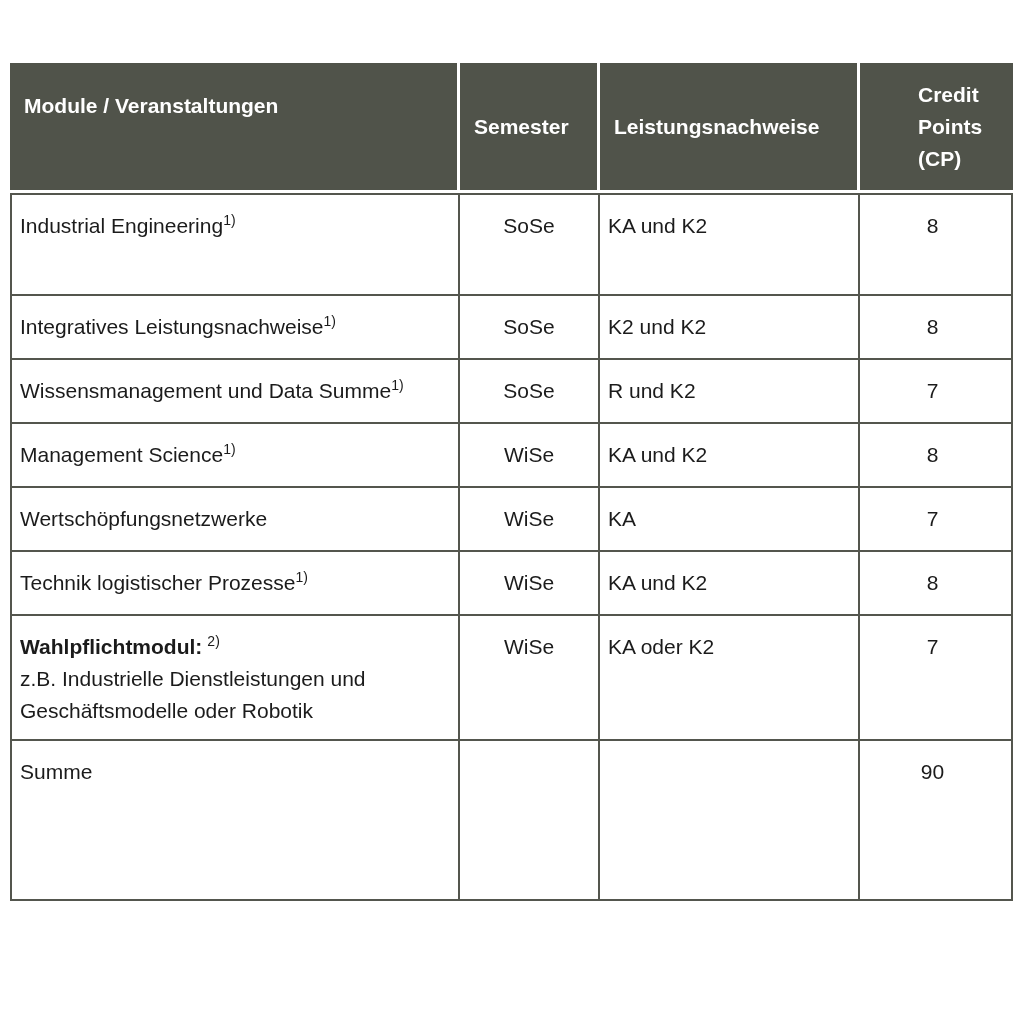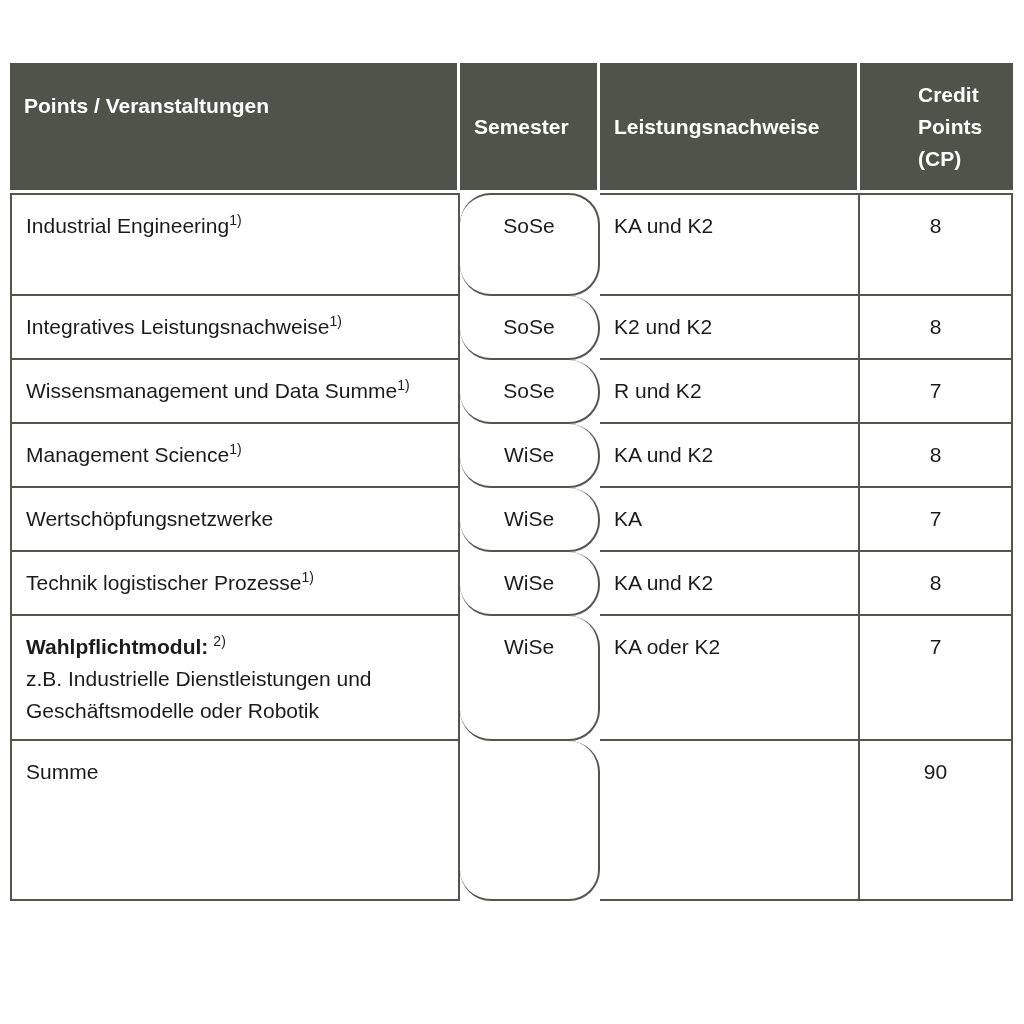--- a/index.html
+++ b/index.html
@@ -37,32 +37,32 @@
   th:not(:last-child) { border-right: 3px solid #ffffff; }
   th.th-module { vertical-align: top; padding-top: 27px; }
   .cp-head-span { display: inline-block; max-width: 80px; margin-left: 44px; }
 
   td {
     background: #ffffff;
     color: var(--body-text, #1b1b1b);
     font-size: 21px;
     line-height: 32px;
     vertical-align: top;
-    padding: 15px 14px 12px 14px;
+    padding: 15px 14px 12px 8px;
     box-sizing: border-box;
     height: 64px;
     border-right: 2px solid var(--border, #54564e);
     border-bottom: 2px solid var(--border, #54564e);
   }
   td:first-child { border-left: 2px solid var(--border, #54564e); }
   tbody tr:first-child td { border-top: 2px solid var(--border, #54564e); }
   tbody tr:nth-child(1) td { height: 103px; }
   tbody tr:nth-child(8) td { height: 160px; }
 
-  td.col-semester { text-align: center; padding-left: 4px; padding-right: 4px; border-radius: 31px; }
+  td.col-semester { text-align: center; padding-left: 4px; padding-right: 4px; }
   td.col-cp       { text-align: center; }
 
   .module-title.bold { font-weight: bold; }
   sup.fn { font-size: 14px; line-height: 0; }
   sup.fn:empty { display: none; }
   sup.fn.gap { margin-left: 5px; }
   .module-sub:empty { display: none; }
 </style>
 </head>
 <body>
@@ -70,21 +70,21 @@
 <div class="page">
   <table class="course-table">
     <colgroup>
       <col class="c-module">
         <col class="c-semester">
         <col class="c-nachweis">
         <col class="c-cp">
     </colgroup>
     <thead>
       <tr>
-        <th class="th-module">Points / Veranstaltungen</th>
+        <th class="th-module">Module / Veranstaltungen</th>
         <th class="th-semester">Semester</th>
         <th class="th-nachweis">Leistungsnachweise</th>
         <th class="th-cp">
           <span class="cp-head-span">Credit Points (CP)</span>
         </th>
       </tr>
     </thead>
     <tbody id="tbody">
         <tr>
     <td class="col-module"><span class="module-title">Industrial Engineering</span><sup class="fn">1)</sup></td>

